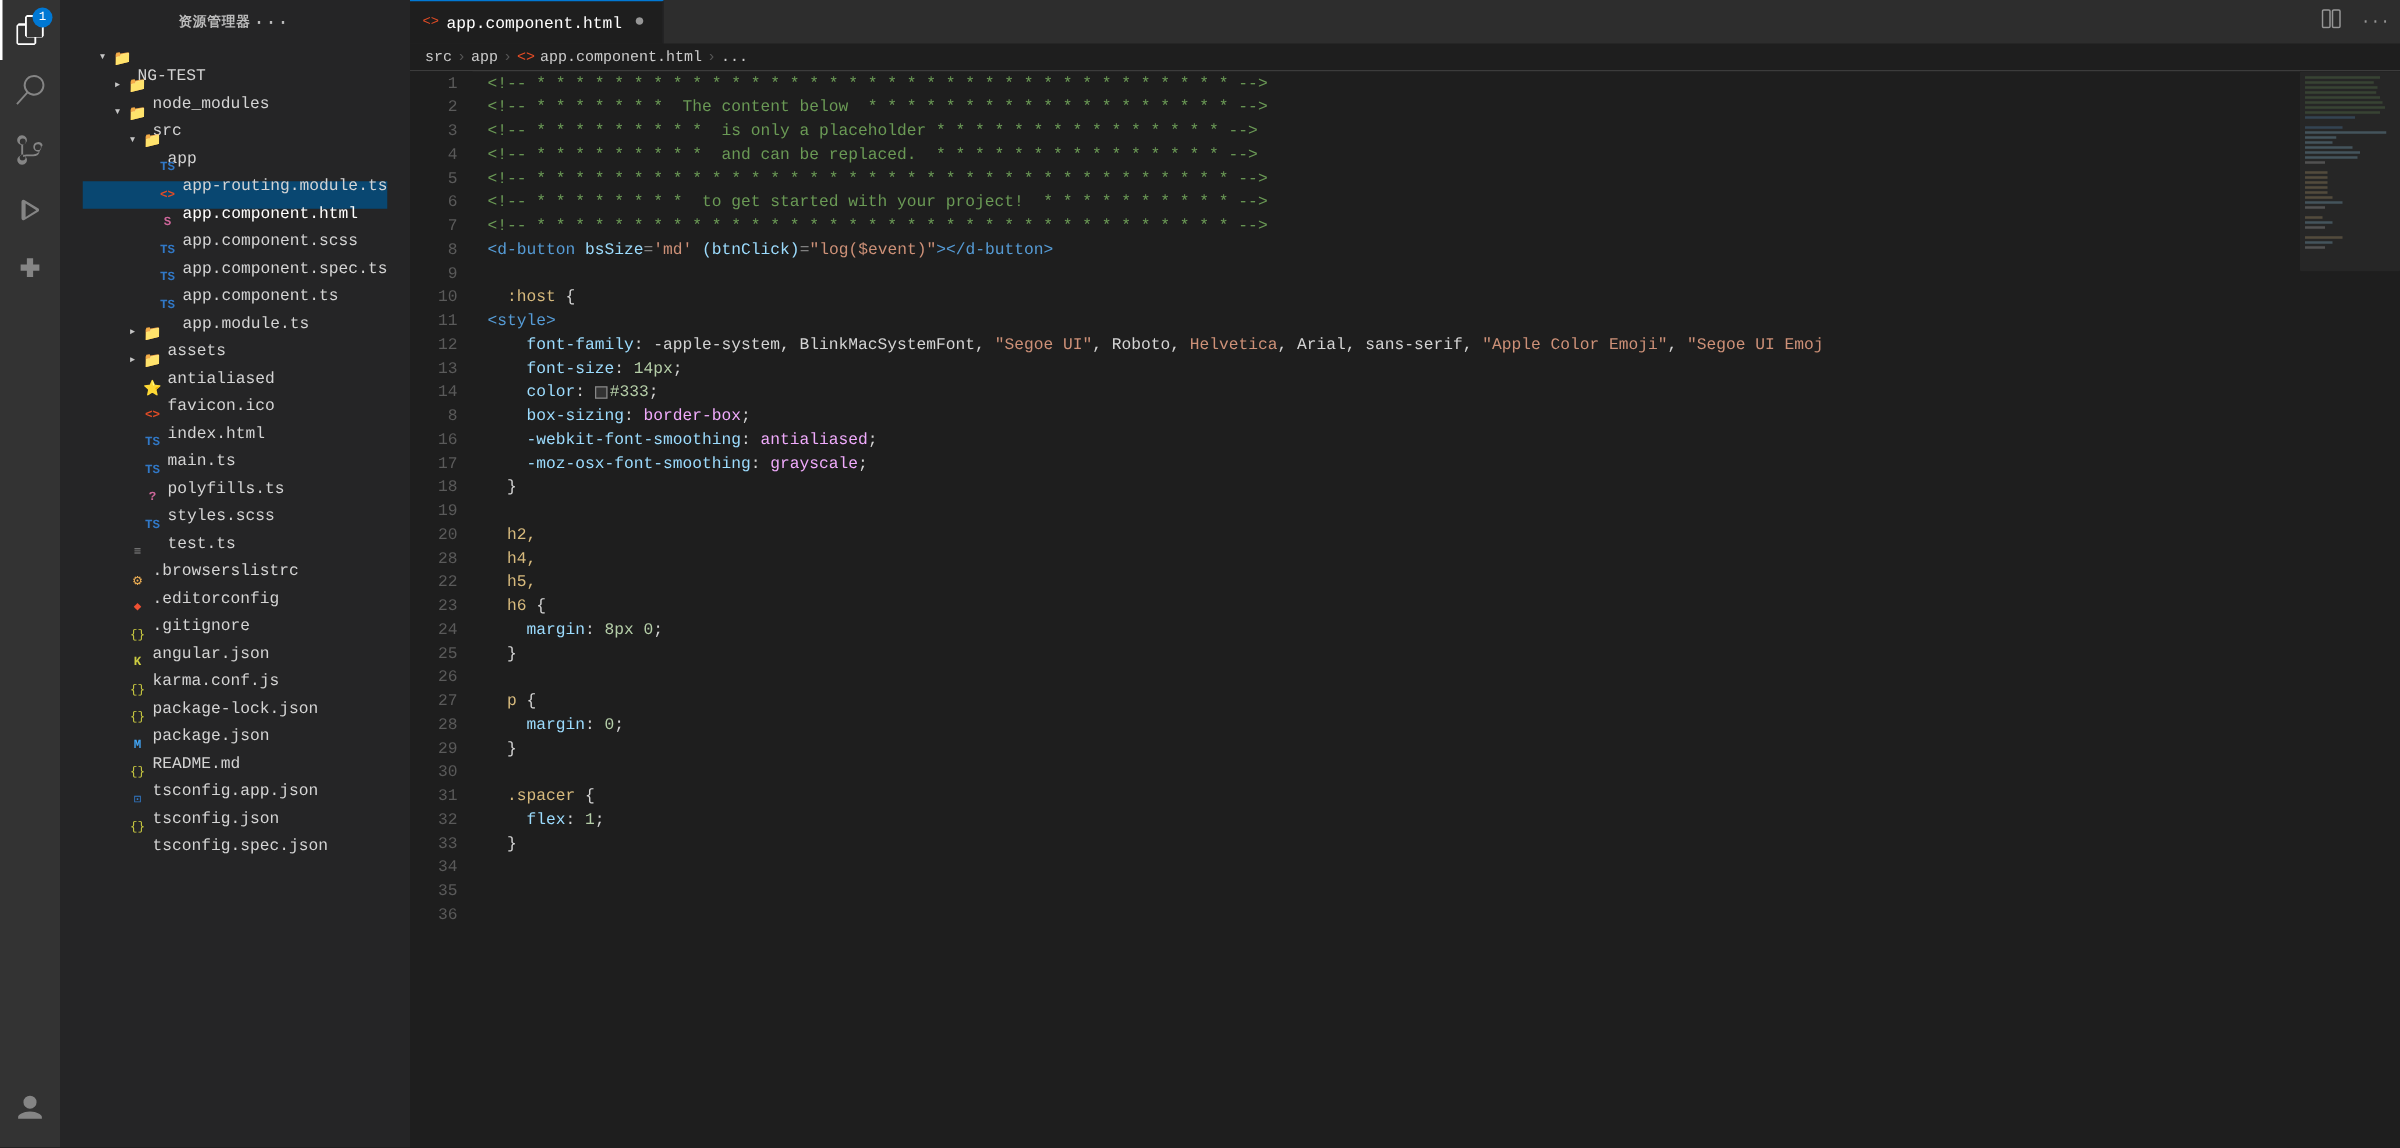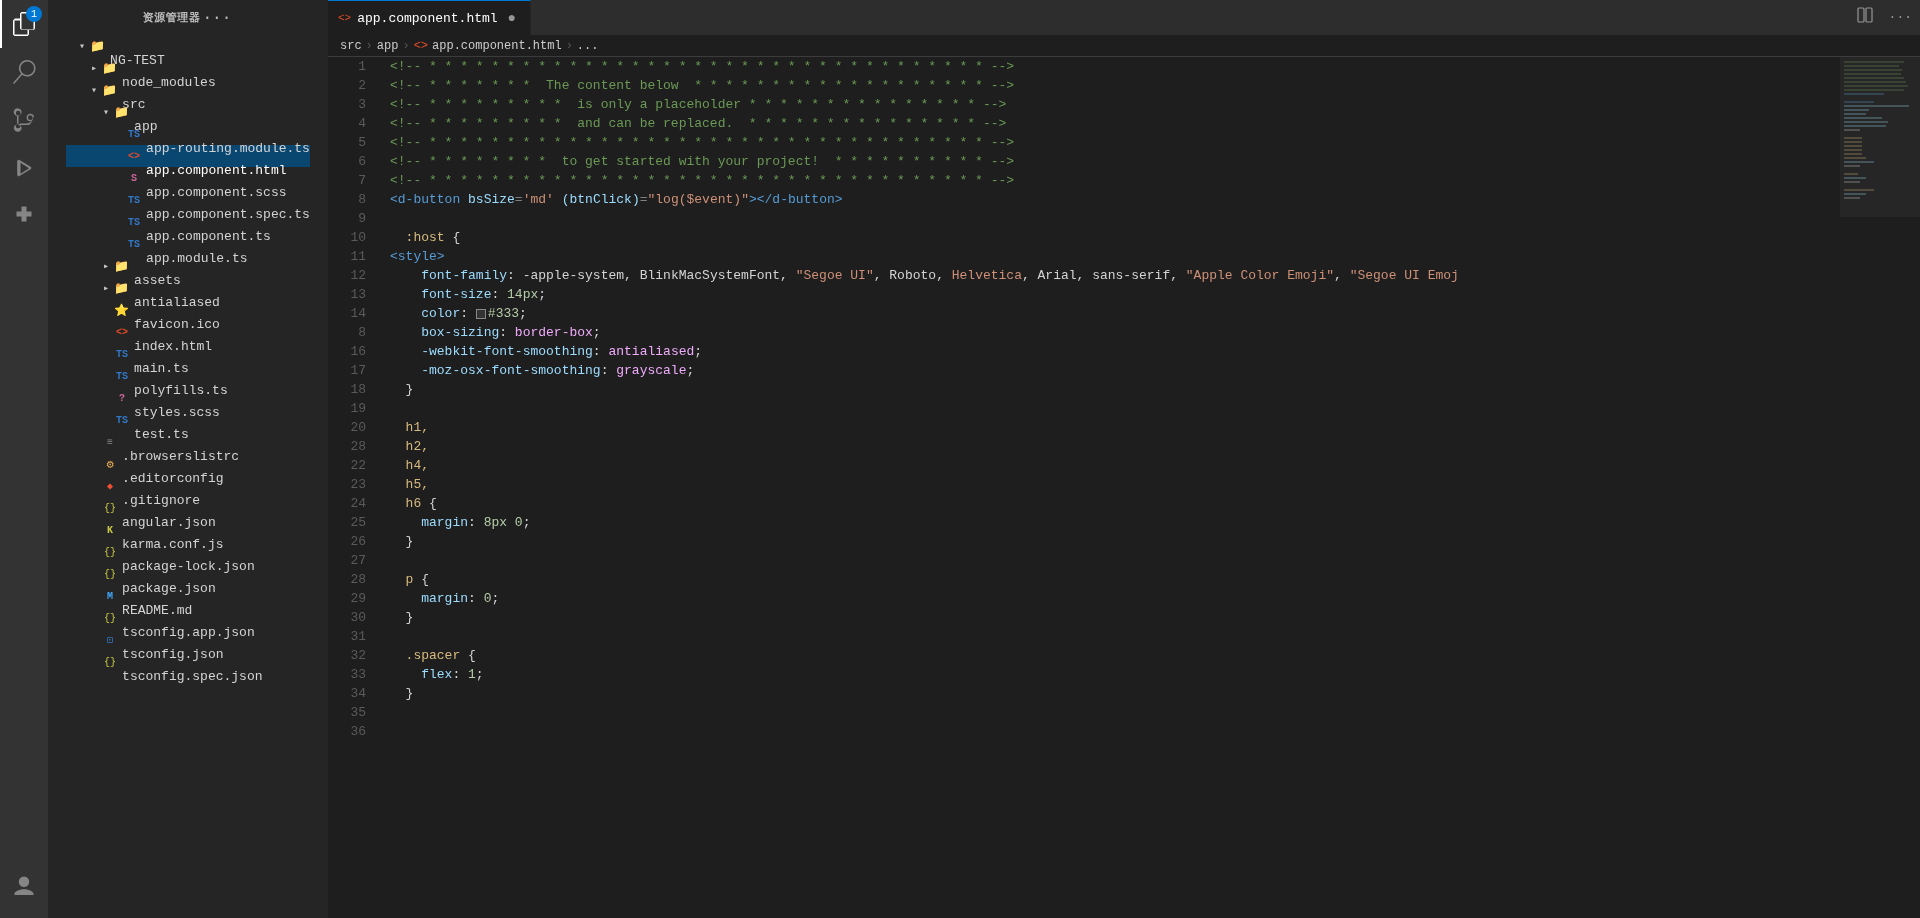--- a/index.html
+++ b/index.html
@@ -598,21 +598,20 @@
       <span class="code-line">  <span class="c-pseudo">:host</span> <span class="c-white">{</span></span>
       <span class="code-line"><span class="c-tag">&lt;style&gt;</span></span>
       <span class="code-line">    <span class="c-property">font-family</span>: <span class="c-white">-apple-system, BlinkMacSystemFont, </span><span class="c-string">"Segoe UI"</span><span class="c-white">, Roboto, </span><span class="c-string">Helvetica</span><span class="c-white">, Arial, sans-serif, </span><span class="c-string">"Apple Color Emoji"</span><span class="c-white">, </span><span class="c-string">"Segoe UI Emoj</span></span>
       <span class="code-line">    <span class="c-property">font-size</span>: <span class="c-number">14px</span><span class="c-white">;</span></span>
       <span class="code-line">    <span class="c-property">color</span>: <span style="display:inline-block;width:10px;height:10px;background:#333;border:1px solid #888;vertical-align:middle;margin-right:2px;"></span><span class="c-number">#333</span><span class="c-white">;</span></span>
       <span class="code-line">    <span class="c-property">box-sizing</span>: <span class="c-prop-value">border-box</span><span class="c-white">;</span></span>
       <span class="code-line">    <span class="c-property">-webkit-font-smoothing</span>: <span class="c-prop-value">antialiased</span><span class="c-white">;</span></span>
       <span class="code-line">    <span class="c-property">-moz-osx-font-smoothing</span>: <span class="c-prop-value">grayscale</span><span class="c-white">;</span></span>
       <span class="code-line">  <span class="c-white">}</span></span>
       <span class="code-line"></span>
-      <span class="code-line">  <span class="c-selector">h1,</span></span>
       <span class="code-line">  <span class="c-selector">h2,</span></span>
       <span class="code-line">  <span class="c-selector">h4,</span></span>
       <span class="code-line">  <span class="c-selector">h5,</span></span>
       <span class="code-line">  <span class="c-selector">h6</span> <span class="c-white">{</span></span>
       <span class="code-line">    <span class="c-property">margin</span>: <span class="c-number">8px</span> <span class="c-number">0</span><span class="c-white">;</span></span>
       <span class="code-line">  <span class="c-white">}</span></span>
       <span class="code-line"></span>
       <span class="code-line">  <span class="c-selector">p</span> <span class="c-white">{</span></span>
       <span class="code-line">    <span class="c-property">margin</span>: <span class="c-number">0</span><span class="c-white">;</span></span>
       <span class="code-line">  <span class="c-white">}</span></span>

